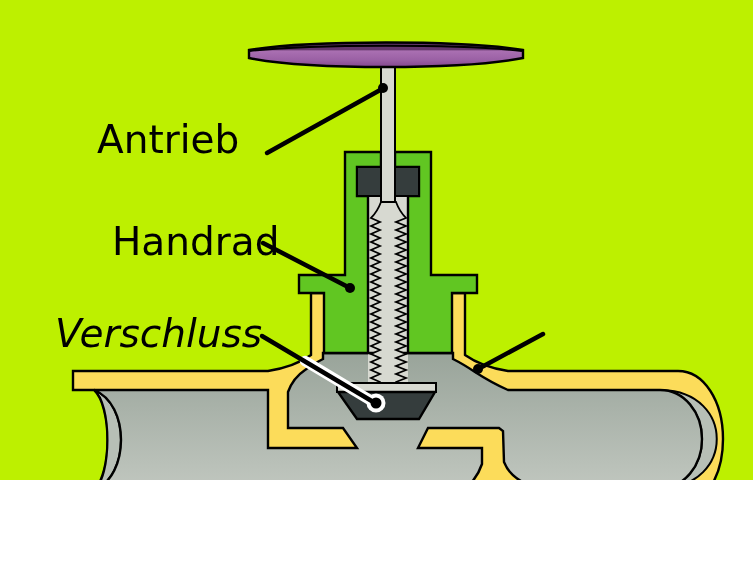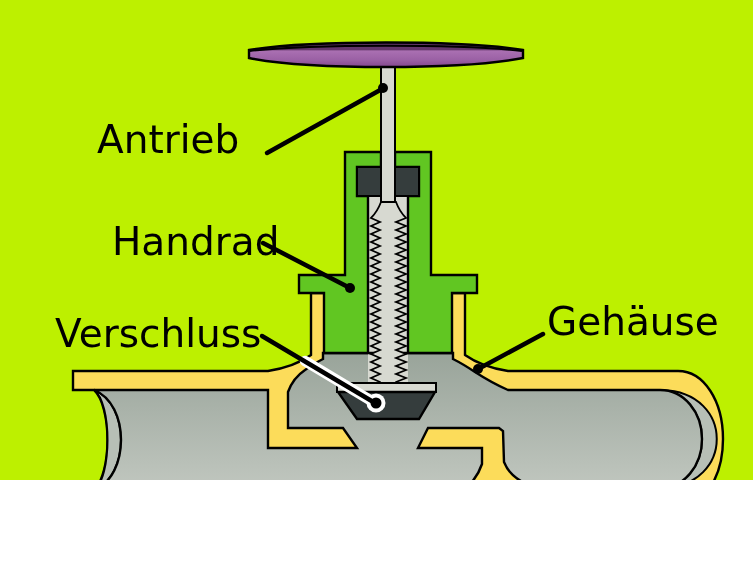--- a/index.html
+++ b/index.html
@@ -87,15 +87,14 @@
   <circle cx="376" cy="403" r="9.5" fill="#ffffff"></circle>
   <line x1="262" y1="336" x2="375" y2="403" stroke-width="4.5" stroke-linecap="round" stroke="#000000"></line>
   <circle cx="376" cy="403" r="5.5" fill="#000000"></circle>
 
   <line x1="543" y1="334" x2="480" y2="368" stroke-width="4.5" stroke-linecap="round" stroke="#000000"></line>
   <circle cx="478" cy="369" r="5" fill="#000000"></circle>
 </svg>
 
   <div class="lbl" style="left:97px;top:120px;">Antrieb</div>
   <div class="lbl" style="left:112px;top:222px;">Handrad</div>
-  <div class="lbl" style="left:55px;top:314px;">Verschluss</div>
-  <div class="lbl" style="left:547px;top:302px;">Gehäuse</div>
+  <div class="lbl" style="left:55px;top:314px;font-style:italic;">Verschluss</div>
 </div>
 
 </body></html>

